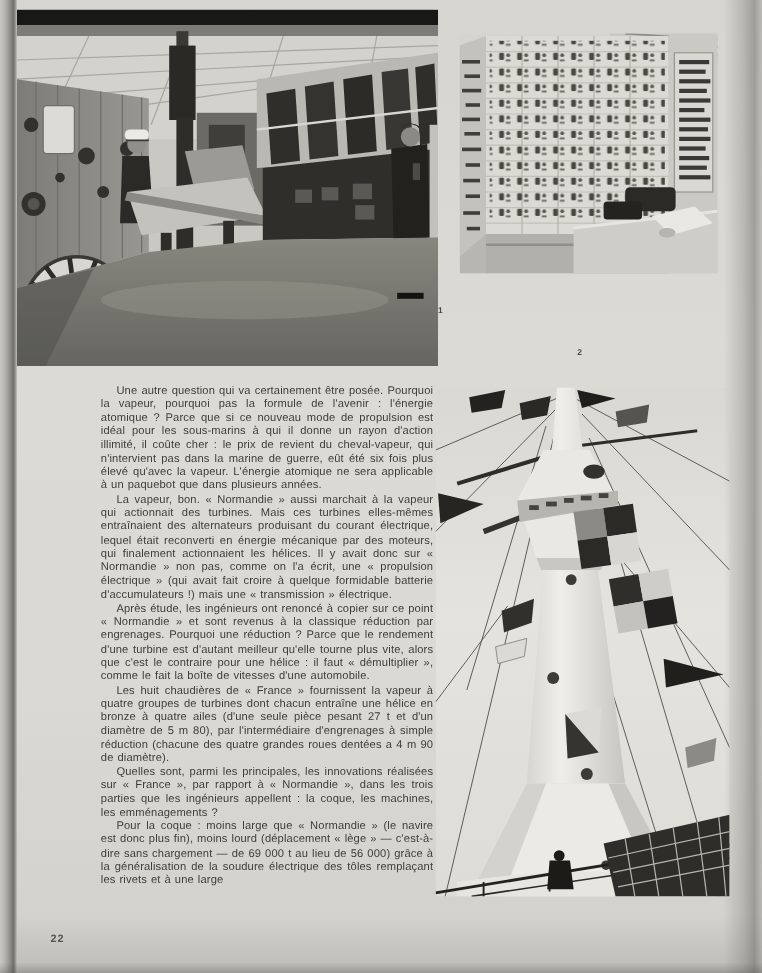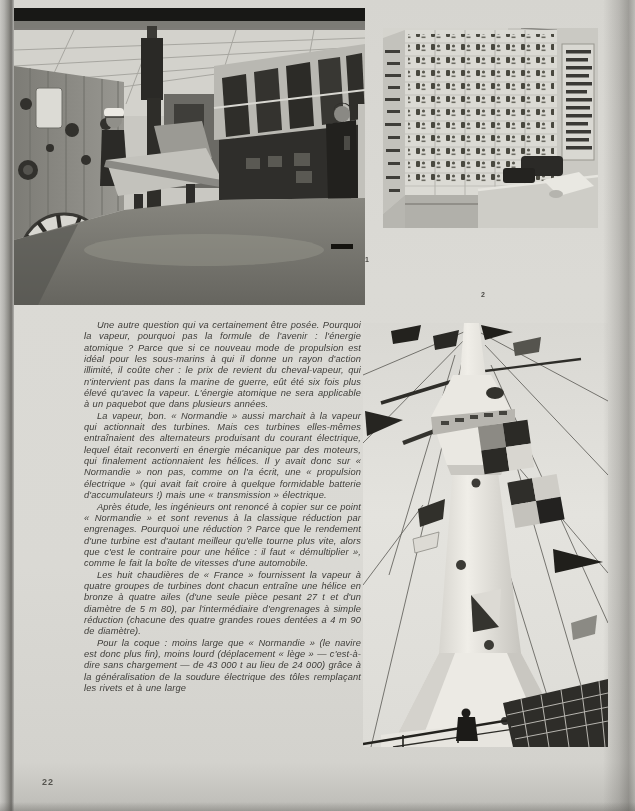--- a/index.html
+++ b/index.html
@@ -28,21 +28,21 @@
   .figno{
     position:absolute;font-size:7px;font-weight:bold;color:#4a4945;
     font-family:"Liberation Sans",sans-serif;
   }
   .figno1{left:365px;top:256px;}
   .figno2{left:481px;top:291px;}
   .textcol{
     position:absolute;left:84px;top:320px;width:277px;
     font-size:9.3px;line-height:11.35px;color:#3e3d39;text-align:justify;
   }
-  .textcol p{margin:0;text-indent:13px;word-spacing:0.6px;letter-spacing:0.12px;font-style:italic;}
+  .textcol p{margin:0;text-indent:13px;word-spacing:0.6px;letter-spacing:0.12px;}
   .pagenum{
     position:absolute;left:42px;top:777px;font-size:9px;color:#55544f;letter-spacing:1px;font-weight:bold;
   }
 </style>
 </head>
 <body>
 
 <div class="page">
 
   <figure class="photo photo1">
@@ -375,21 +375,22 @@
         </g>
       </g>
     </svg>
   </figure>
 
   <div class="textcol">
     <p>Une autre question qui va certainement être posée. Pourquoi la vapeur, pourquoi pas la formule de l'avenir : l'énergie atomique ? Parce que si ce nouveau mode de propulsion est idéal pour les sous-marins à qui il donne un rayon d'action illimité, il coûte cher : le prix de revient du cheval-vapeur, qui n'intervient pas dans la marine de guerre, eût été six fois plus élevé qu'avec la vapeur. L'énergie atomique ne sera applicable à un paquebot que dans plusieurs années.</p>
     <p>La vapeur, bon. « Normandie » aussi marchait à la vapeur qui actionnait des turbines. Mais ces turbines elles-mêmes entraînaient des alternateurs produisant du courant électrique, lequel était reconverti en énergie mécanique par des moteurs, qui finalement actionnaient les hélices. Il y avait donc sur « Normandie » non pas, comme on l'a écrit, une « propulsion électrique » (qui avait fait croire à quelque formidable batterie d'accumulateurs !) mais une « transmission » électrique.</p>
     <p>Après étude, les ingénieurs ont renoncé à copier sur ce point « Normandie » et sont revenus à la classique réduction par engrenages. Pourquoi une réduction ? Parce que le rendement d'une turbine est d'autant meilleur qu'elle tourne plus vite, alors que c'est le contraire pour une hélice : il faut « démultiplier », comme le fait la boîte de vitesses d'une automobile.</p>
     <p>Les huit chaudières de « France » fournissent la vapeur à quatre groupes de turbines dont chacun entraîne une hélice en bronze à quatre ailes (d'une seule pièce pesant 27 t et d'un diamètre de 5 m 80), par l'intermédiaire d'engrenages à simple réduction (chacune des quatre grandes roues dentées a 4 m 90 de diamètre).</p>
-    <p>Pour la coque : moins large que « Normandie » (le navire est donc plus fin), moins lourd (déplacement « lège » — c'est-à-dire sans chargement — de 43 000 t au lieu de 24 000) grâce à la généralisation de la soudure électrique des tôles remplaçant les rivets et à une large</p>
+    <p>Quelles sont, parmi les principales, les innovations réalisées sur « France », par rapport à « Normandie », dans les trois parties que les ingénieurs appellent : la coque, les machines, les emménagements ?</p>
+    <p>Pour la coque : moins large que « Normandie » (le navire est donc plus fin), moins lourd (déplacement « lège » — c'est-à-dire sans chargement — de 69 000 t au lieu de 56 000) grâce à la généralisation de la soudure électrique des tôles remplaçant les rivets et à une large</p>
   </div>
 
   <div class="pagenum">22</div>
 
   <div class="left-edge"></div>
   <div class="right-edge"></div>
   <div class="bottom-edge"></div>
 
 </div>
 

